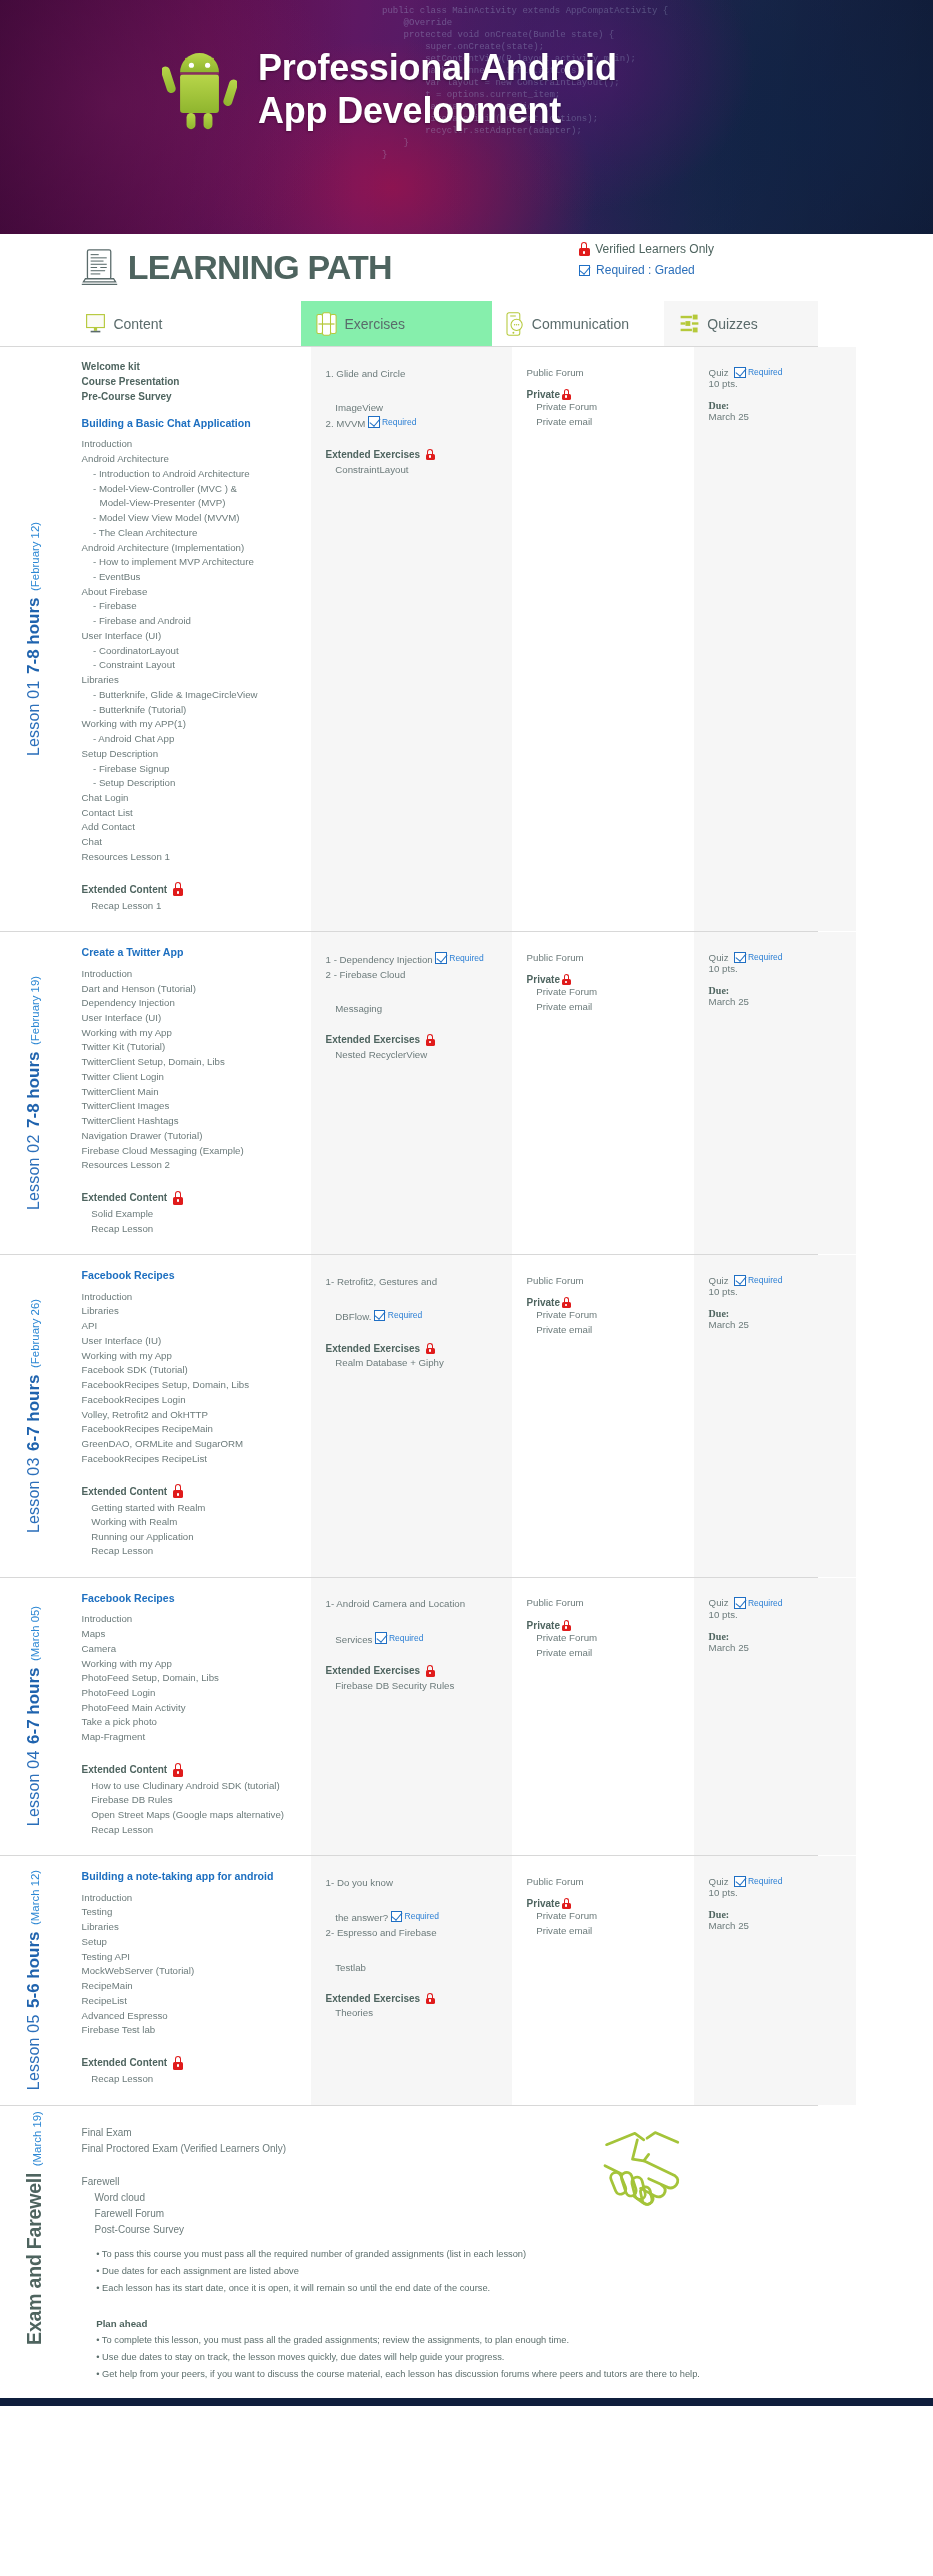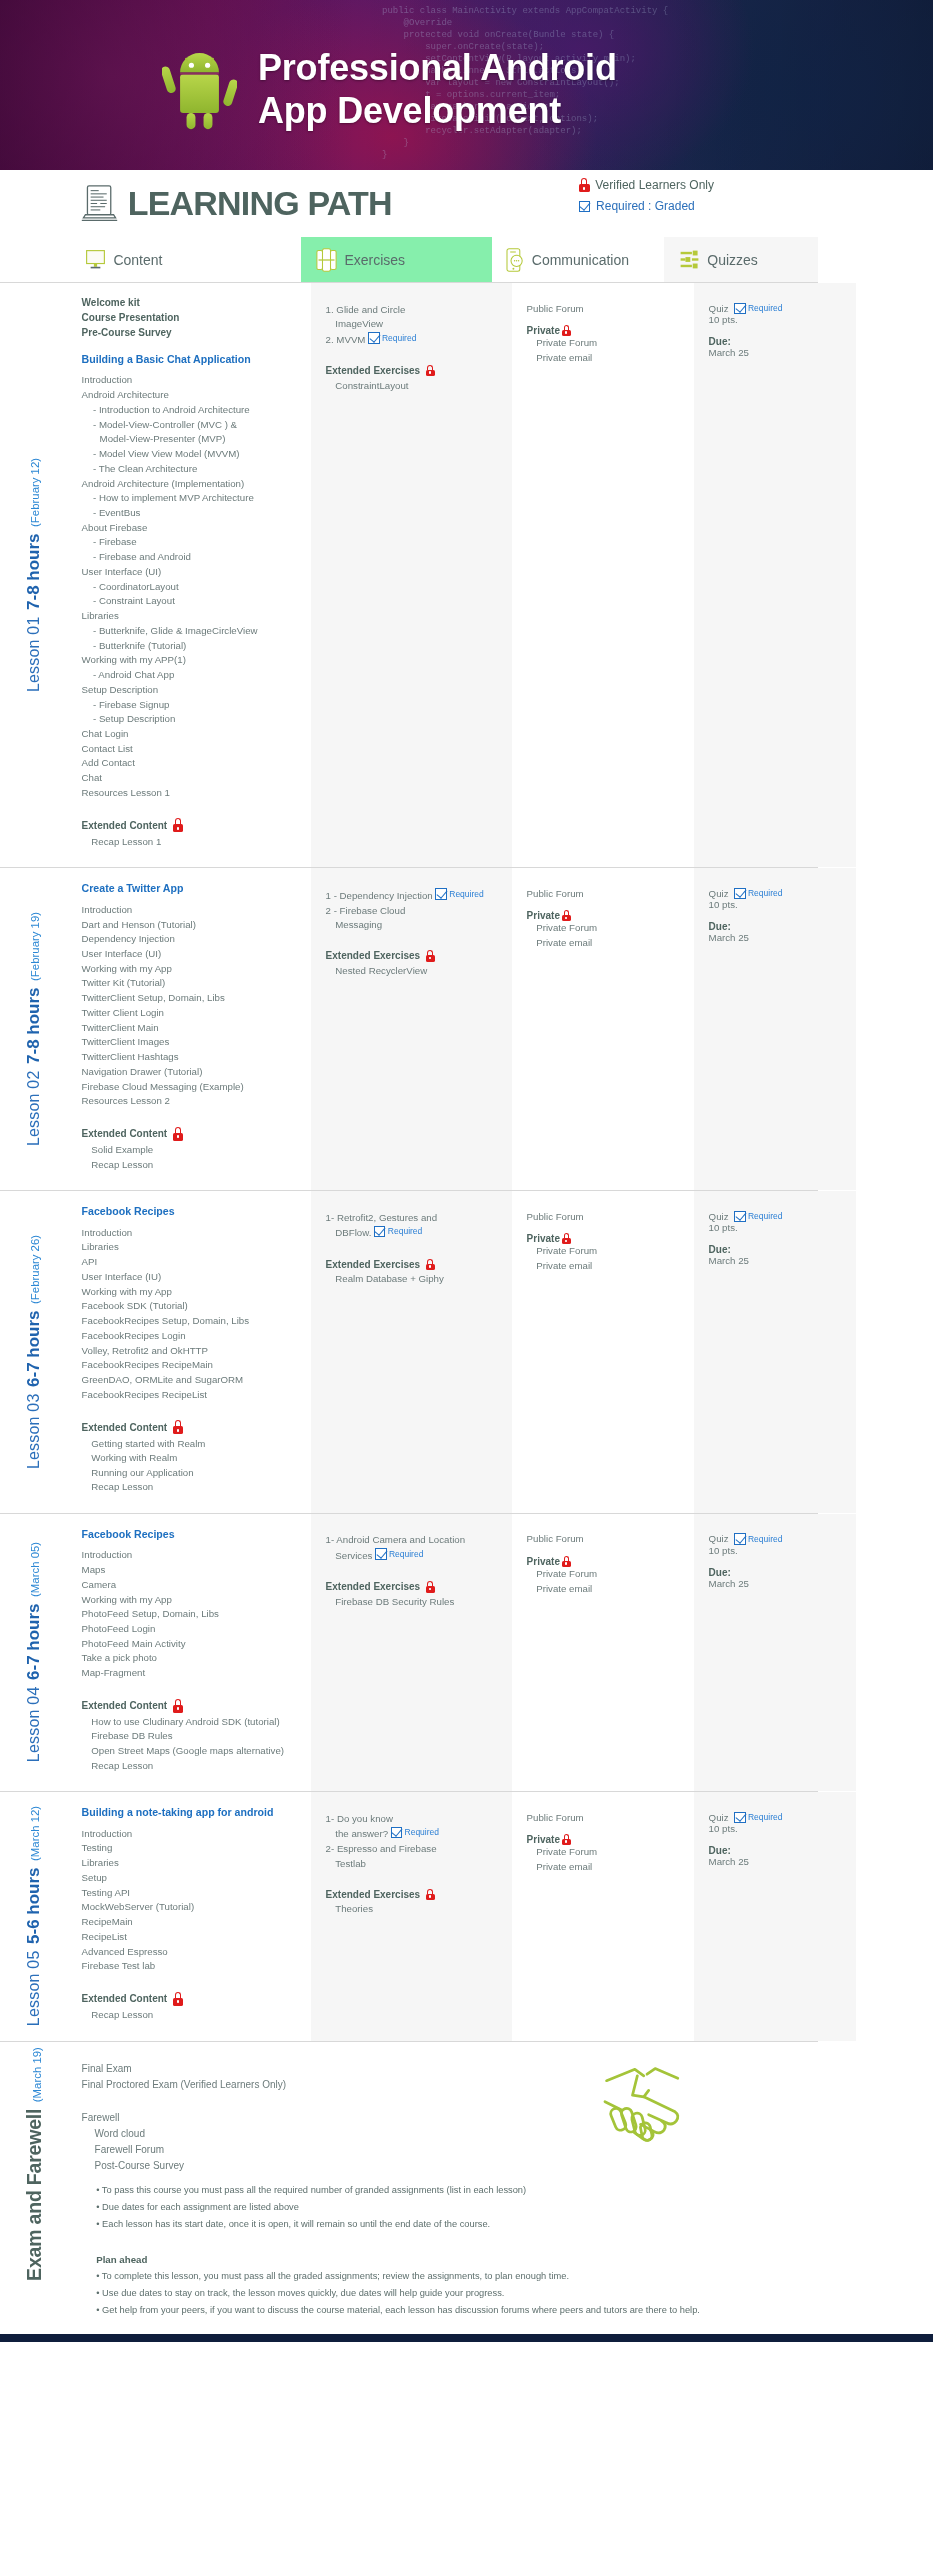--- a/index.html
+++ b/index.html
@@ -11,21 +11,21 @@
     width: 934px;
     height: 2576px;
     position: relative;
     overflow: hidden;
   }
 
   
   .hero {
     position: relative;
     width: 934px;
-    height: 170px;
+    height: 234px;
     overflow: hidden;
     background: #3b1040;
   }
   .hero-bg {
     position: absolute; inset: 0;
     background:
       radial-gradient(ellipse 341px 244px at 12% 45%, #7b1a63 0%, rgba(123,26,99,0) 70%),
       radial-gradient(ellipse 292px 211px at 42% 80%, #8e1452 0%, rgba(142,20,82,0) 70%),
       radial-gradient(ellipse 244px 195px at 62% 30%, #4a1d6e 0%, rgba(74,29,110,0) 72%),
       radial-gradient(ellipse 390px 260px at 86% 55%, #14284f 0%, rgba(20,40,79,0) 72%),
@@ -163,31 +163,31 @@
   .spacer20 { height: 16px; }
 
   .ext-title {
     display: flex; align-items: center; gap: 5.7px;
     font-weight: bold; font-size: 10px; color: #4e645f;
     margin-top: 1.6px; margin-bottom: 2.4px;
   }
   .ext-items { padding-left: 9.7px; font-size: 9.7px; line-height: 1.5; color: #6c7b7b; }
 
   .ex-line { font-size: 9.7px; line-height: 1.5; color: #6c7b7b; display: block; }
-  .ex-line .ind { padding-left: 9.7px; display: block; }
+  .ex-line .ind { padding-left: 9.7px; display: block; margin-top: 20px; }
   .req-tag { display: inline-flex; align-items: center; gap: 2.4px; vertical-align: -0.8px; text-align: right; }
   .req-tag .txt { color: #2b7fd4; font-size: 8.5px; }
 
   .comm-pub { font-size: 9.7px; color: #6c7b7b; }
   .comm-priv { display: flex; align-items: center; gap: 2px; font-weight: bold; font-size: 10px; color: #4e645f; }
   .comm-sub { padding-left: 9.7px; font-size: 9.7px; line-height: 1.5; color: #6c7b7b; }
 
   .quiz-row { display: flex; align-items: center; gap: 5.7px; font-size: 9.7px; color: #6c7b7b; }
   .quiz-pts { font-size: 9.7px; color: #6c7b7b; }
-  .due-lbl { font-weight: bold; font-size: 10px; color: #4e645f; }
+  .due-lbl { font-weight: bold; font-size: 10px; color: #4e645f; font-family: Liberation Serif, serif; }
   .due-val { font-size: 9.7px; color: #6c7b7b; }
 
   
   .exam { display: flex; border-top: 0.8px solid #d8d8d8; position: relative; }
   .exam-side { width: 67px; flex: 0 0 67px; position: relative; }
   .exam-side .rot {
     position: absolute; left: 50%; top: 122px;
     transform: translate(-50%,-50%) rotate(-90deg);
     white-space: nowrap; display: flex; align-items: baseline; gap: 6.5px;
   }

